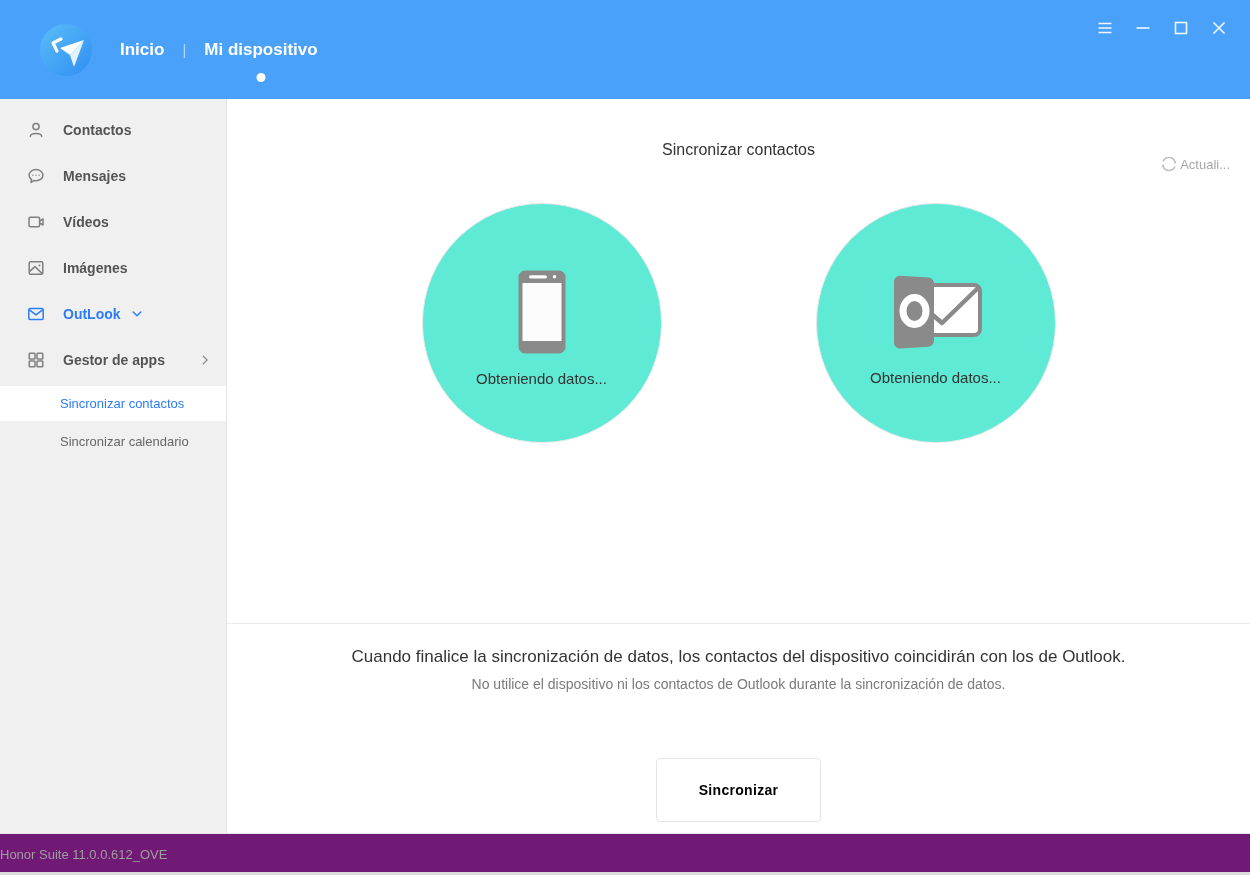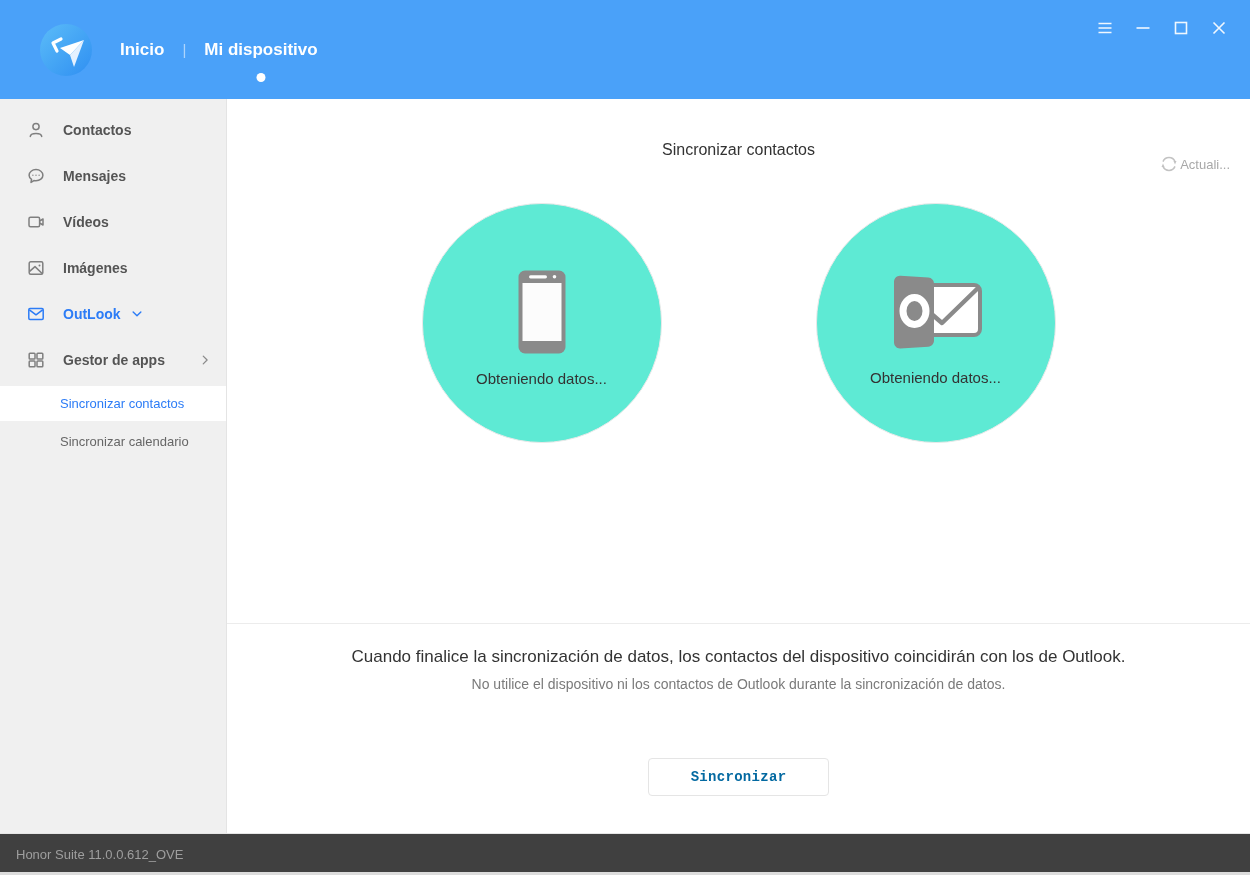--- a/index.html
+++ b/index.html
@@ -36,24 +36,24 @@
   .refresh{position:absolute;right:16px;top:36px;display:flex;align-items:center;background:none;border:none;color:#A8A8A8;font-size:13px;cursor:pointer;font-family:inherit;padding:4px;margin-top:14px;}
   .circles{display:flex;justify-content:center;gap:154px;height:240px;flex:0 0 240px;}
   .circle{width:240px;height:240px;border:1px solid #E9E9E9;border-radius:50%;display:flex;flex-direction:column;align-items:center;justify-content:center;padding-top:10px;box-sizing:border-box;background:#5eead4;}
   .status{font-size:15px;color:#333;margin-top:15px;}
   .spacer{flex:0 0 180px;}
   .divider{border-top:1px solid #ECECEC;height:0;}
   .info{text-align:center;padding-top:23px;}
   .info1{font-size:17px;color:#333;margin:0;}
   .info2{font-size:14px;color:#7A7A7A;margin:9px 0 0;}
   .btn-row{text-align:center;margin-top:66px;}
-  .sync-btn{font-family:Liberation Mono, monospace;background:#fff;border:1px solid #E5E5E5;border-radius:4px;color:#0369a1;font-size:14px;font-weight:bold;padding:10px 42px;letter-spacing:.3px;cursor:default;}
-
-  
-  .statusbar{flex:0 0 42px;background:#404040;border-top:1px solid #E6E6E6;box-shadow:inset 0 -3px 0 #DCDCDC;display:flex;align-items:center;padding-left:16px;color:#9E9E9E;font-size:13px;box-sizing:border-box;text-align:right;}
+  .sync-btn{font-family:Liberation Sans, sans-serif;background:#fff;border:1px solid #E5E5E5;border-radius:4px;color:#000000;font-size:14px;font-weight:bold;padding:23px 42px;letter-spacing:.3px;cursor:default;}
+
+  
+  .statusbar{flex:0 0 42px;background:#701a75;border-top:1px solid #E6E6E6;box-shadow:inset 0 -3px 0 #DCDCDC;display:flex;align-items:center;padding-left:0;color:#9E9E9E;font-size:13px;box-sizing:border-box;text-align:right;}
 </style>
 </head>
 <body>
 
 <div class="window">
 
   <header class="titlebar">
     <div class="logo">
       <svg width="52" height="52" viewBox="0 0 52 52">
         <defs>

